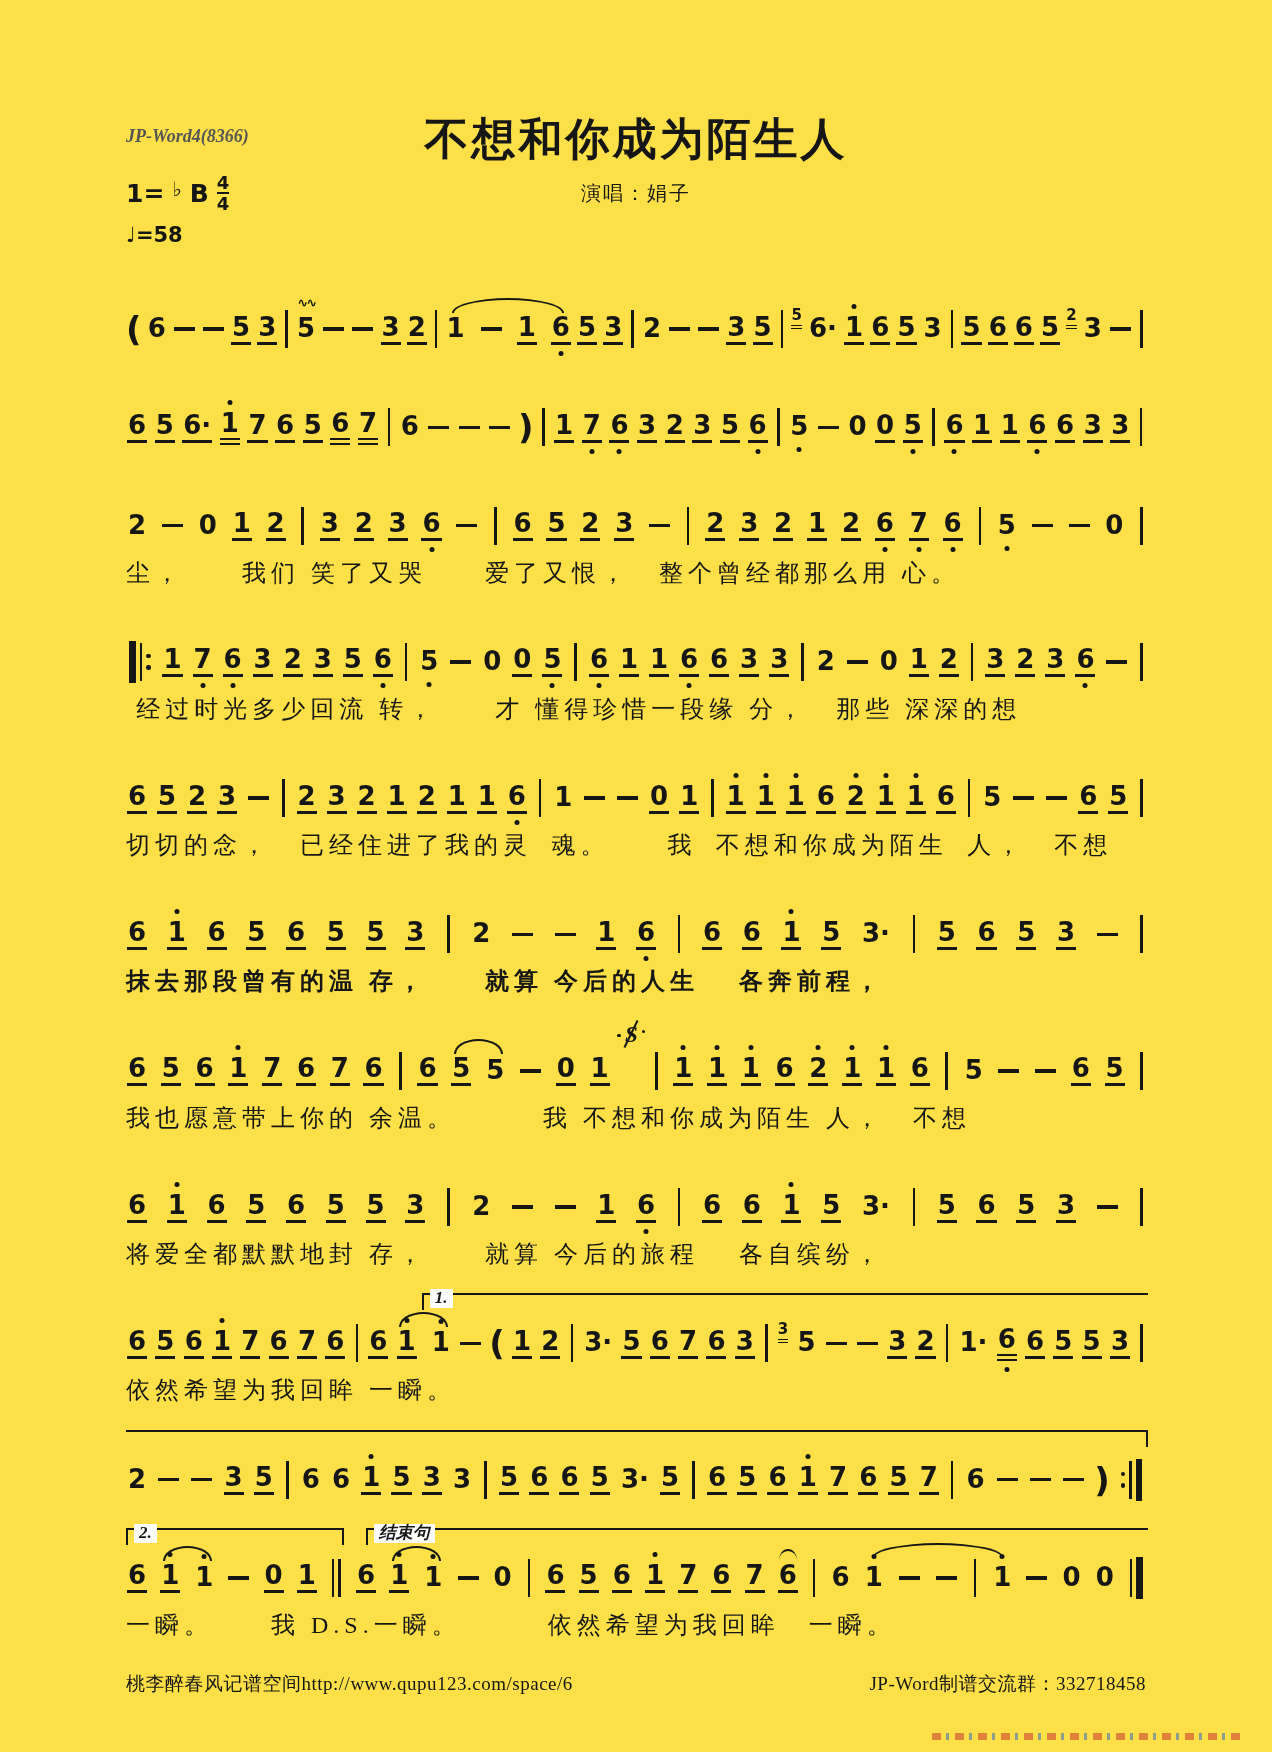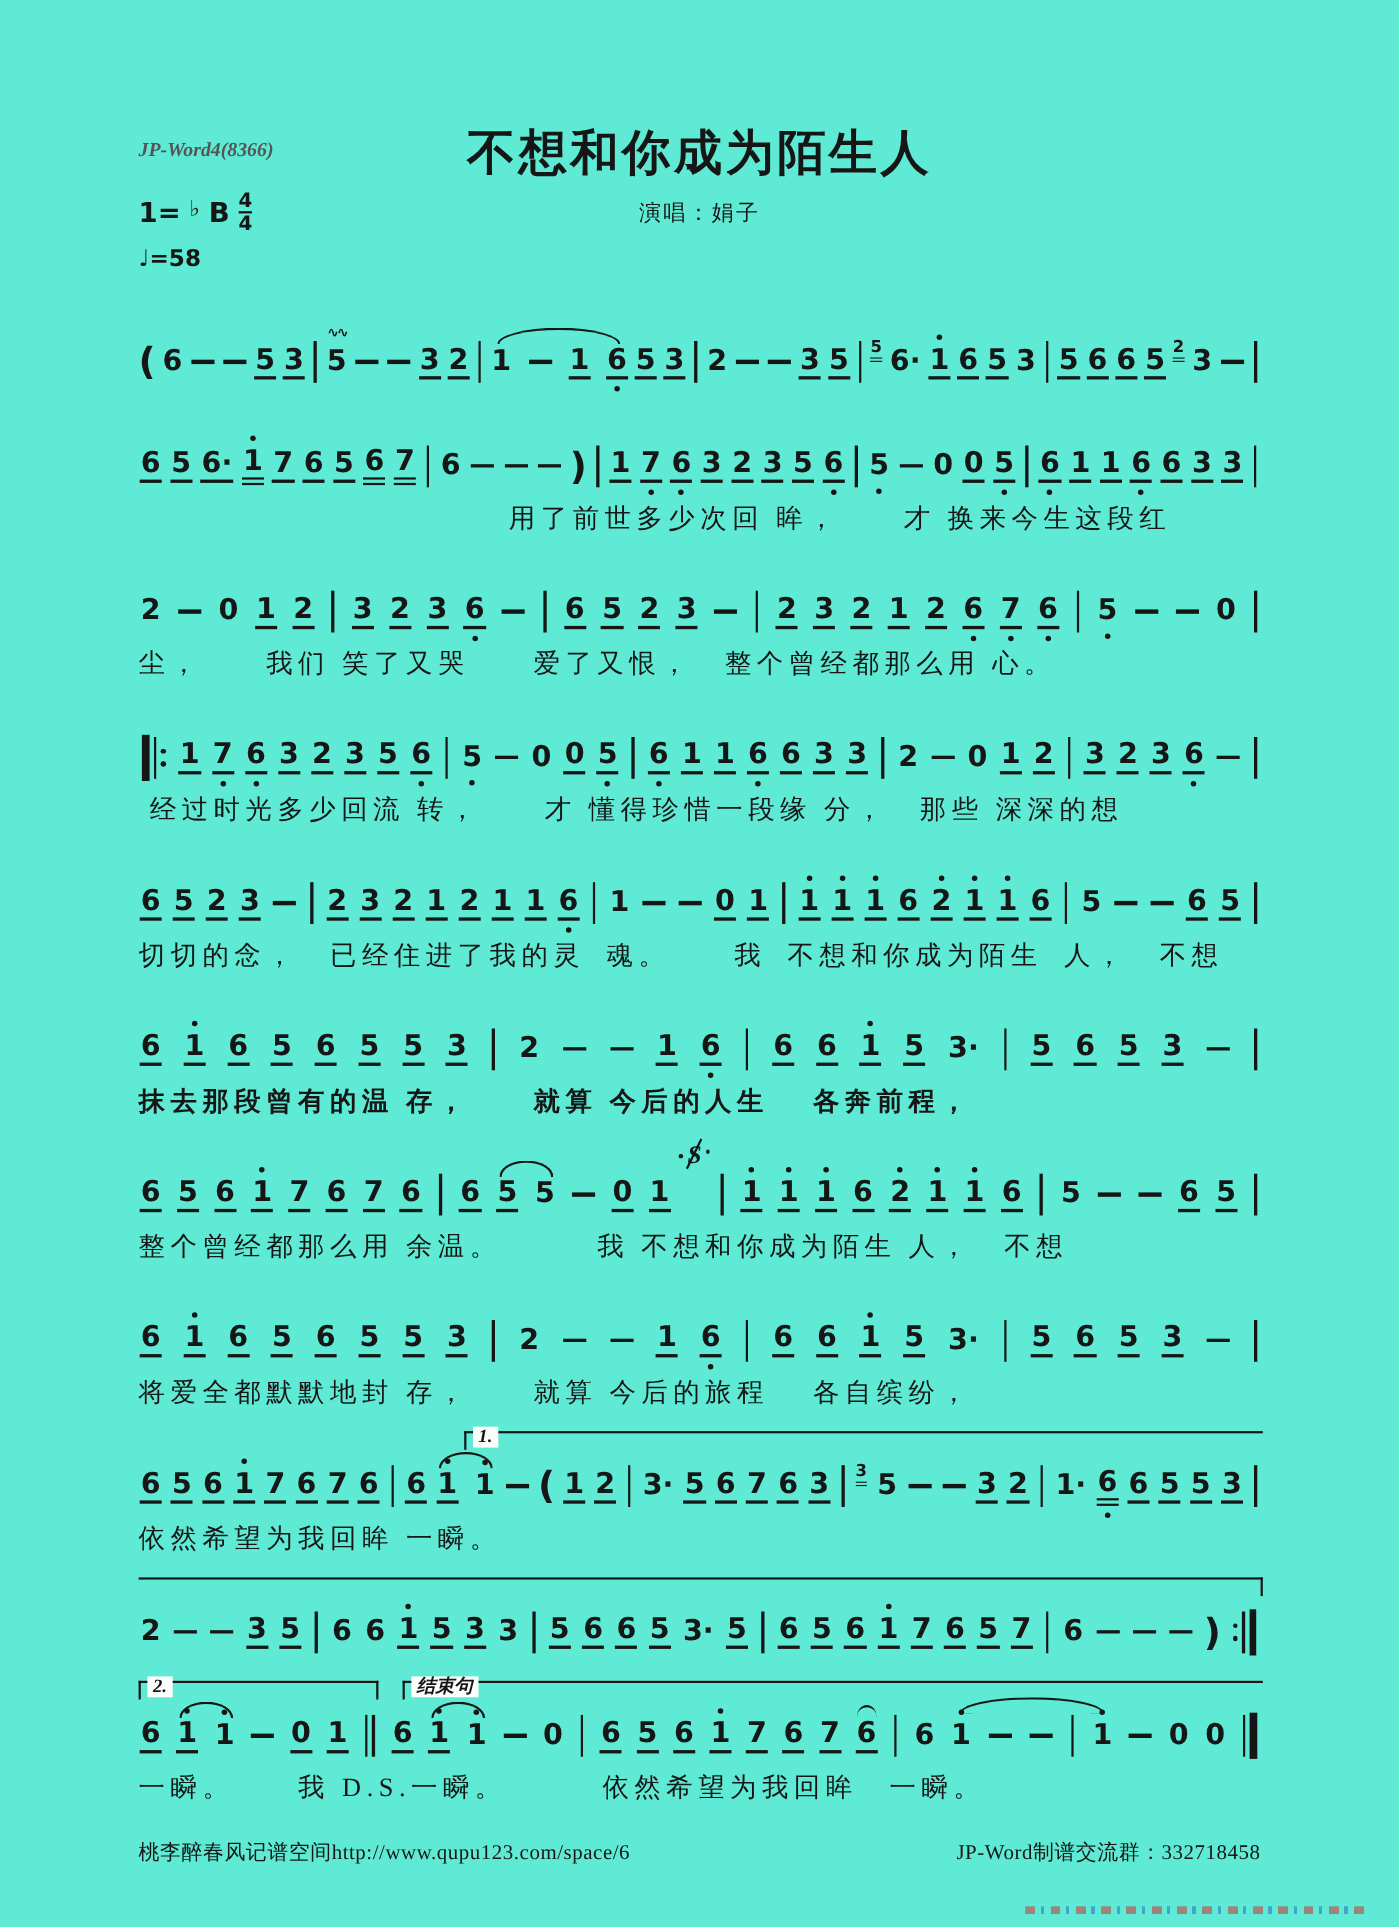--- a/index.html
+++ b/index.html
@@ -1,20 +1,20 @@
 <!DOCTYPE html>
 <html><head>
 <meta charset="utf-8">
 <style>
   html,body{margin:0;padding:0;background:#e8e8e8;}
   .page{
     position:relative;
     width:1272px;height:1752px;
     margin:0 auto;
-    background:#5eead4;
+    background:#fde047;
     box-sizing:border-box;
     padding:100px 126px 55px 126px;
     display:flex;flex-direction:column;
     font-family:"DejaVu Sans",sans-serif;
     color:#161616;
     overflow:hidden;
   }
   
   .hdr{position:relative;height:168px;flex:0 0 auto;}
   .wm-top{position:absolute;left:0;top:26px;font:italic bold 18px "Liberation Serif",serif;color:#555;}
@@ -204,21 +204,20 @@
           <span class="note"><span class="n u1">1</span></span>
           <span class="note"><span class="n u1">1</span></span>
           <span class="note"><span class="n u1">6</span><i class="mk lo"></i></span>
           <span class="note"><span class="n u1">6</span></span>
           <span class="note"><span class="n u1">3</span></span>
           <span class="note"><span class="n u1">3</span></span>
           <span class="bar">
             <i class="vl"></i>
           </span>
         </div>
-        <div class="lyrics-row" style="padding-left: 33%;">用了前世多少次回 眸，　　才 换来今生这段红</div>
       </div>
       <div class="music-line">
         <div class="notes-row">
           <span class="note"><span class="n">2</span></span>
           <span class="dash"></span>
           <span class="note"><span class="n">0</span></span>
           <span class="note"><span class="n u1">1</span></span>
           <span class="note"><span class="n u1">2</span></span>
           <span class="bar">
             <i class="vl"></i>
@@ -447,21 +446,21 @@
           </span>
           <span class="note"><span class="n">5</span></span>
           <span class="dash"></span>
           <span class="dash"></span>
           <span class="note"><span class="n u1">6</span></span>
           <span class="note"><span class="n u1">5</span></span>
           <span class="bar">
             <i class="vl"></i>
           </span>
         </div>
-        <div class="lyrics-row" style="padding-left: 0%;">整个曾经都那么用 余温。　　　我 不想和你成为陌生 人，　不想</div>
+        <div class="lyrics-row" style="padding-left: 0%;">我也愿意带上你的 余温。　　　我 不想和你成为陌生 人，　不想</div>
       </div>
       <div class="music-line">
         <div class="notes-row">
           <span class="note"><span class="n u1">6</span></span>
           <span class="note"><span class="n u1">1</span><i class="mk hi"></i></span>
           <span class="note"><span class="n u1">6</span></span>
           <span class="note"><span class="n u1">5</span></span>
           <span class="note"><span class="n u1">6</span></span>
           <span class="note"><span class="n u1">5</span></span>
           <span class="note"><span class="n u1">5</span></span>

